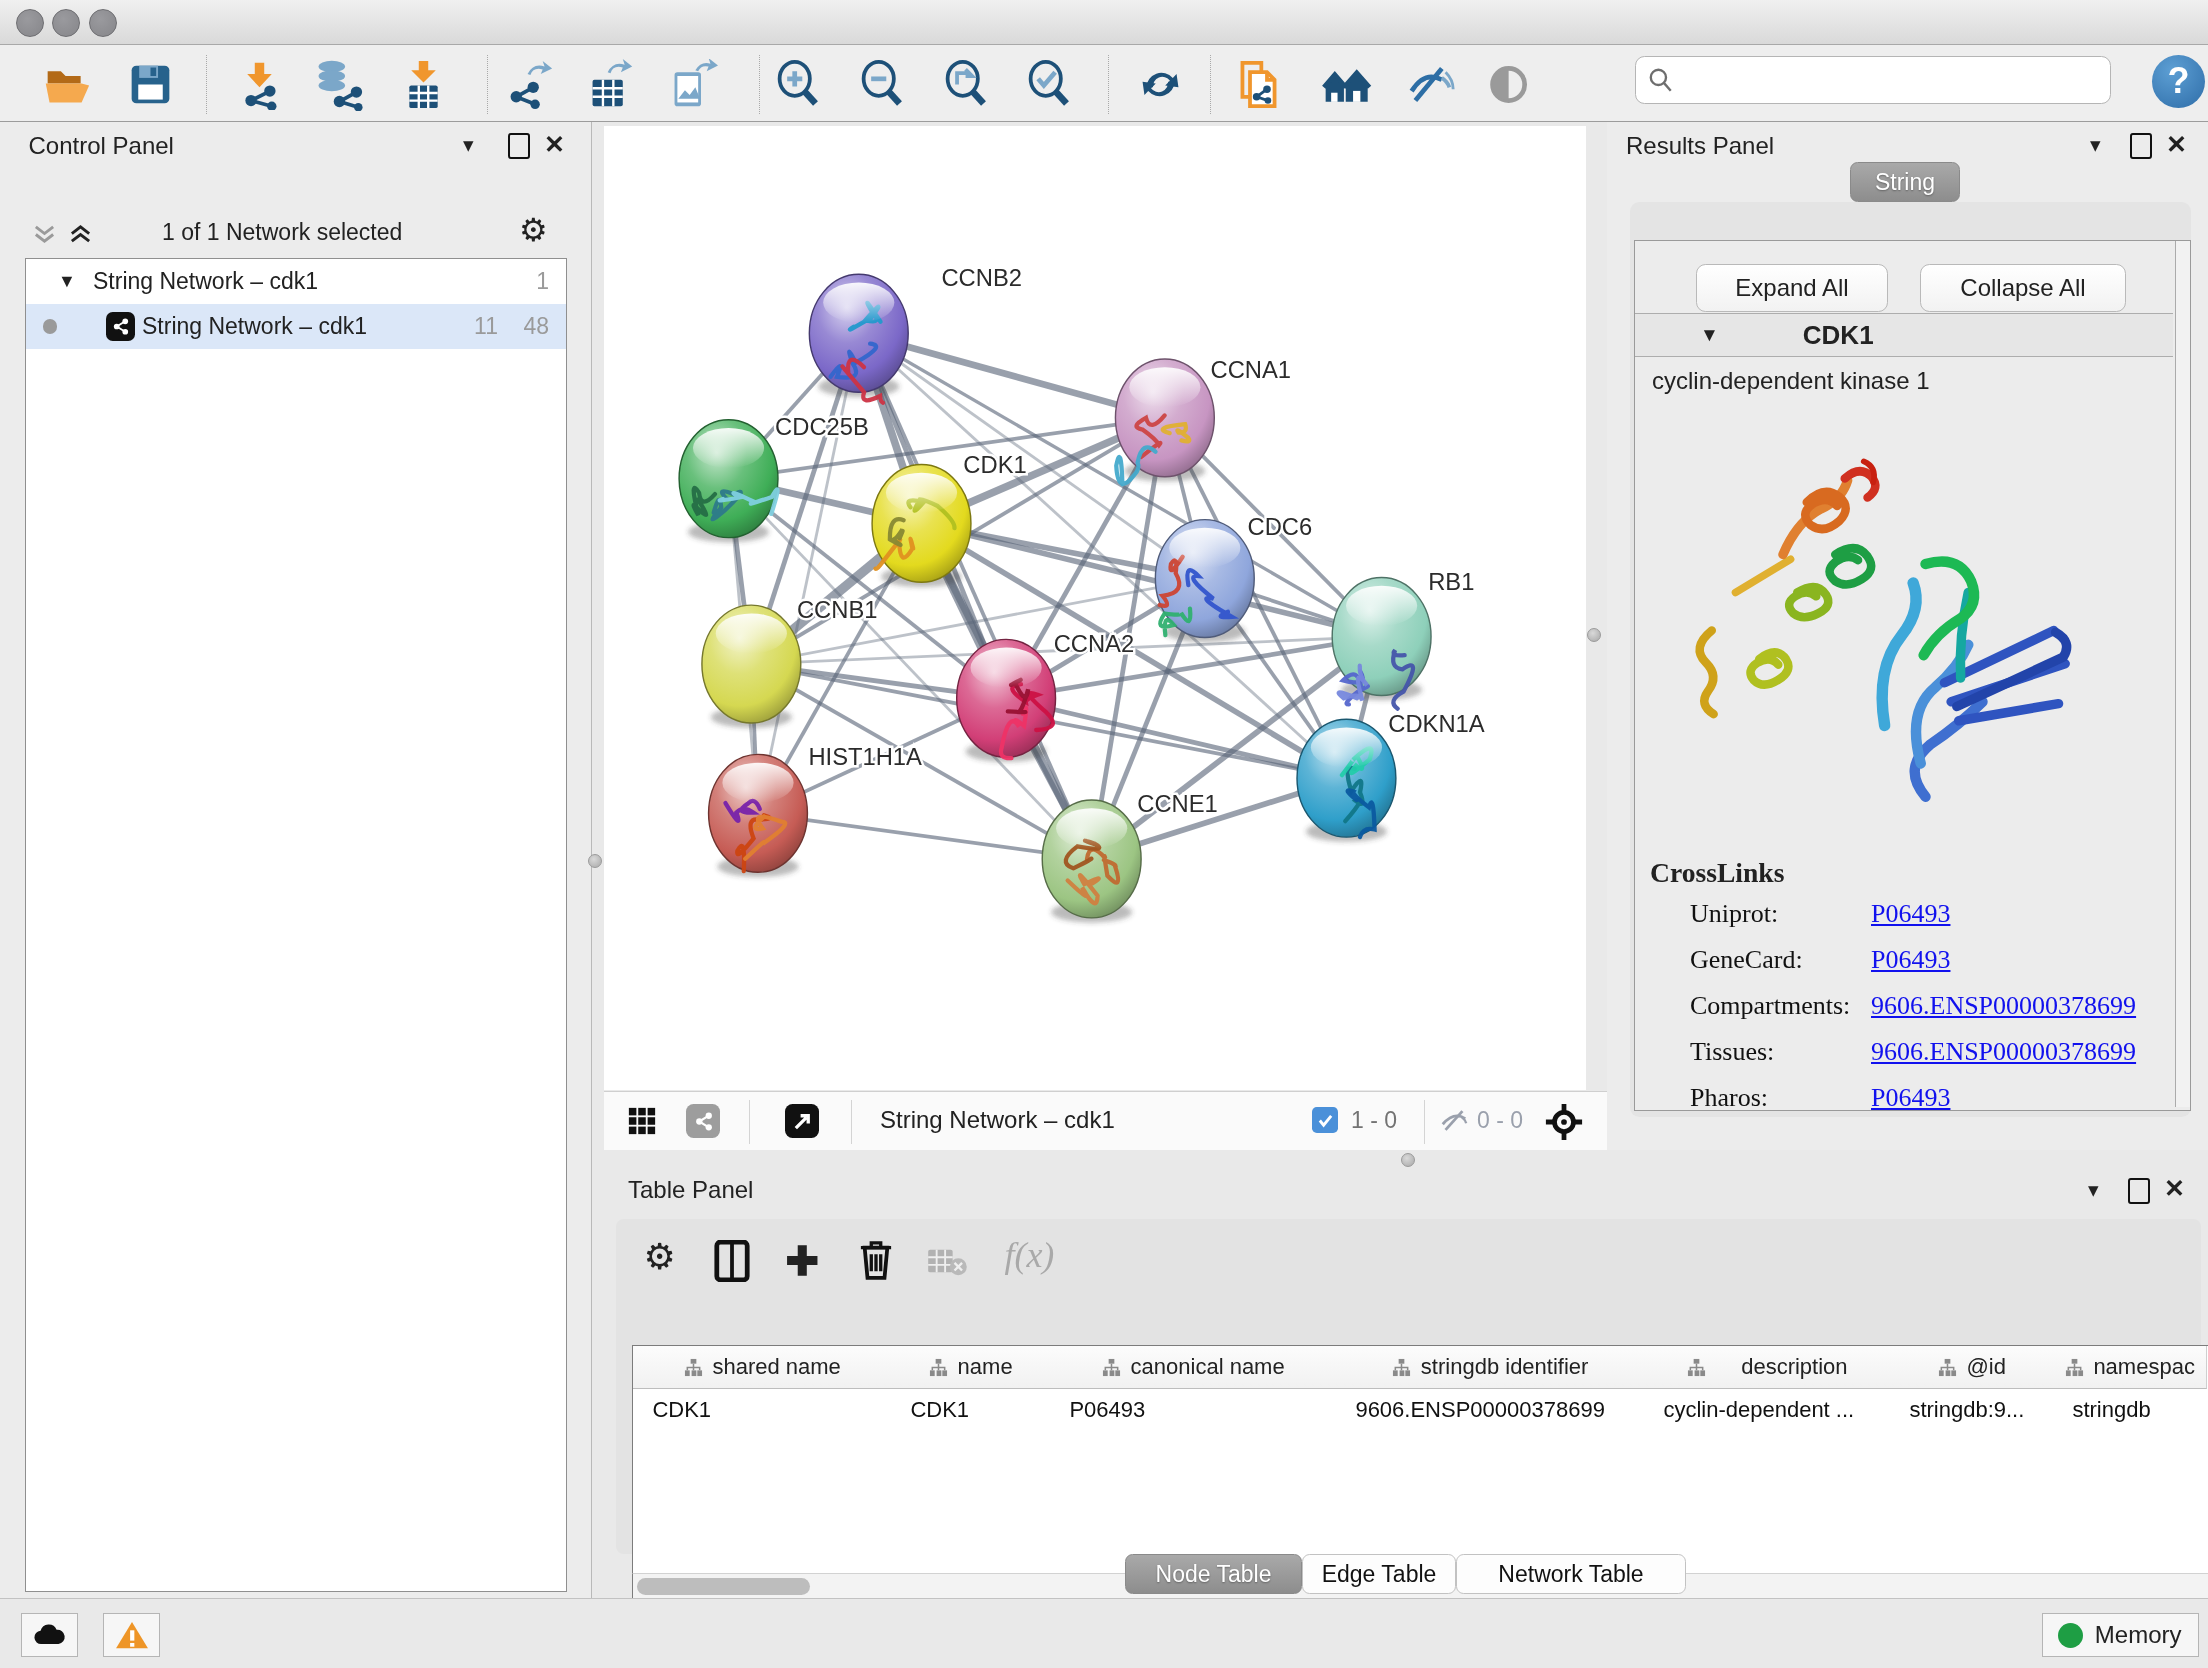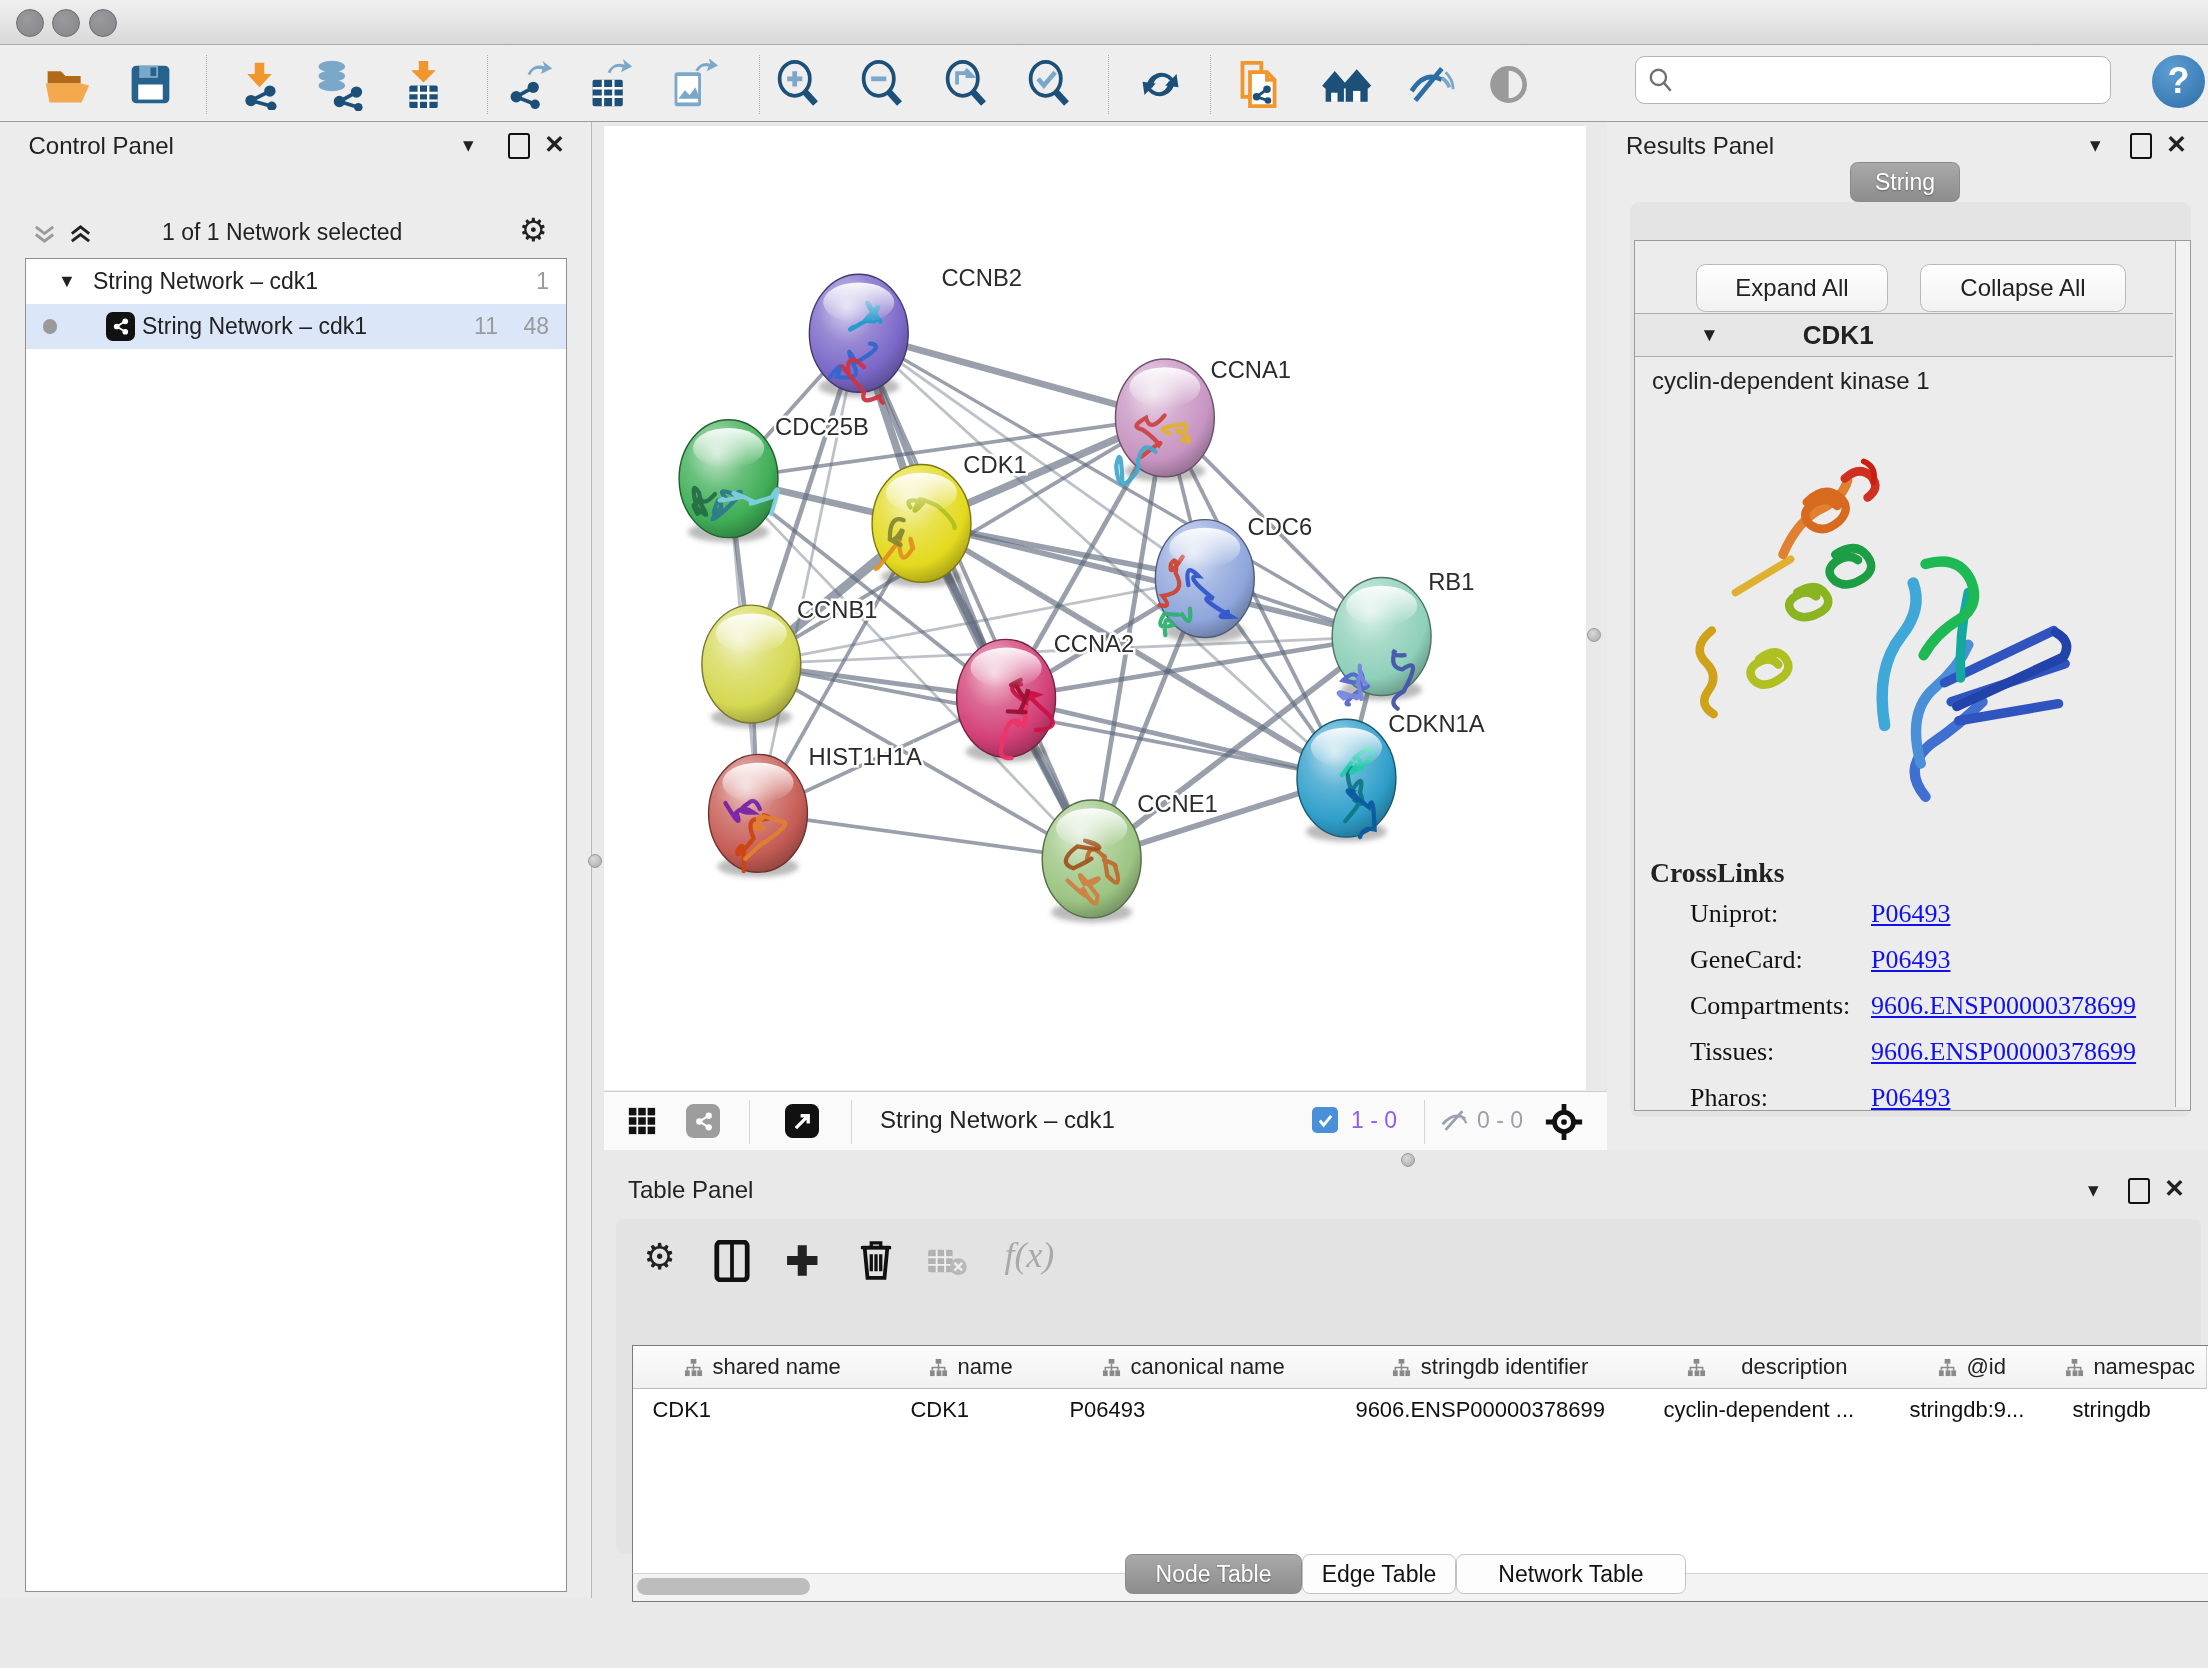--- a/index.html
+++ b/index.html
@@ -554,21 +554,21 @@
             <path d="M4 18 L15 7 M9 5 h8 v8" fill="none" stroke="#fff" stroke-width="3.5"></path>
           </svg>
       </div>
       <div class="ntsep" style="left:247px"></div>
       <div class="abs" style="left:276px;top:14.3px;font-size:24px">String Network – cdk1</div>
       <div class="abs" style="left:708px;top:15px;width:26px;height:26px;background:#4a90d9;border-radius:4.8px;display:flex;align-items:center;justify-content:center">
         <svg width="17" height="17" viewBox="0 0 18 18">
             <path d="M3 9 l4 5 8 -10" fill="none" stroke="#fff" stroke-width="3"></path>
           </svg>
       </div>
-      <div class="abs" style="left:747px;top:15px;font-size:23px;color:#8b5cf6">1 - 0</div>
+      <div class="abs" style="left:747px;top:15px;font-size:23px;color:#737373">1 - 0</div>
       <div class="ntsep" style="left:820px"></div>
       <div class="abs" style="left:835px;top:15px">
         <svg width="30" height="27" viewBox="0 0 32 28">
             <path d="M4 18 q12 -14 24 -6" fill="none" stroke="#9aa0ac" stroke-width="3"></path>
             <path d="M24 10 q4 3 5 7" fill="none" stroke="#9aa0ac" stroke-width="2.5"></path>
             <path d="M7 24 25 4" stroke="#9aa0ac" stroke-width="3"></path>
           </svg>
       </div>
       <div class="abs" style="left:873px;top:15px;font-size:23px;color:#9aa0ac">0 - 0</div>
       <div class="abs" style="left:940px;top:9.5px">
@@ -777,15 +777,33 @@
       <div id="tp-hscroll">
         <div id="tp-thumb"></div>
       </div>
     </div>
 
     <div class="abs" style="left:521px;top:386px">
       <span class="tab sel" style="width:177px">Node Table</span><span class="tab" style="width:154px">Edge Table</span><span class="tab" style="width:230px">Network Table</span>
     </div>
   </div>
 
+  <div class="abs" id="statusbar">
+    <div class="sb-btn" style="left:21px;width:55px">
+      <svg width="34" height="25" viewBox="0 0 36 26">
+          <path d="M9 22 a7 7 0 0 1 -1 -14 a9 9 0 0 1 17 -1 a6.5 6.5 0 0 1 2 15z" fill="#111"></path>
+        </svg>
+    </div>
+    <div class="sb-btn" style="left:103px;width:55px">
+      <svg width="34" height="30" viewBox="0 0 36 32">
+          <path d="M18 2 L35 30 H1z" fill="#ee9527"></path>
+          <rect x="16" y="11" width="4.5" height="11" fill="#fff"></rect>
+          <rect x="16" y="24.5" width="4.5" height="4" fill="#fff"></rect>
+        </svg>
+    </div>
+    <div class="sb-btn" id="memory-btn">
+      <span class="grn-dot"></span>
+      <span>Memory</span>
+    </div>
+  </div>
 
 </div>
 
 
 </body></html>

